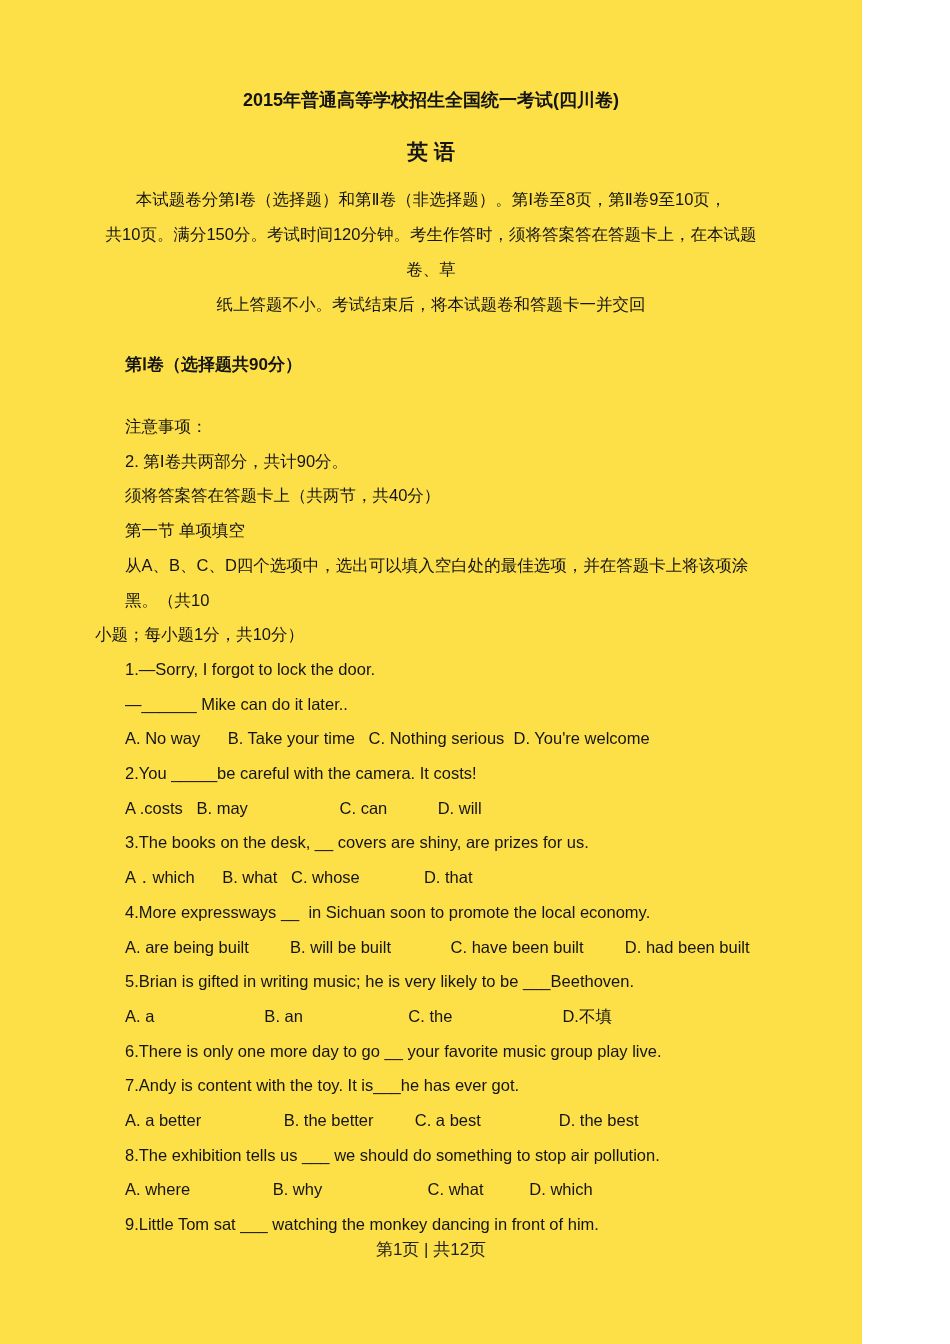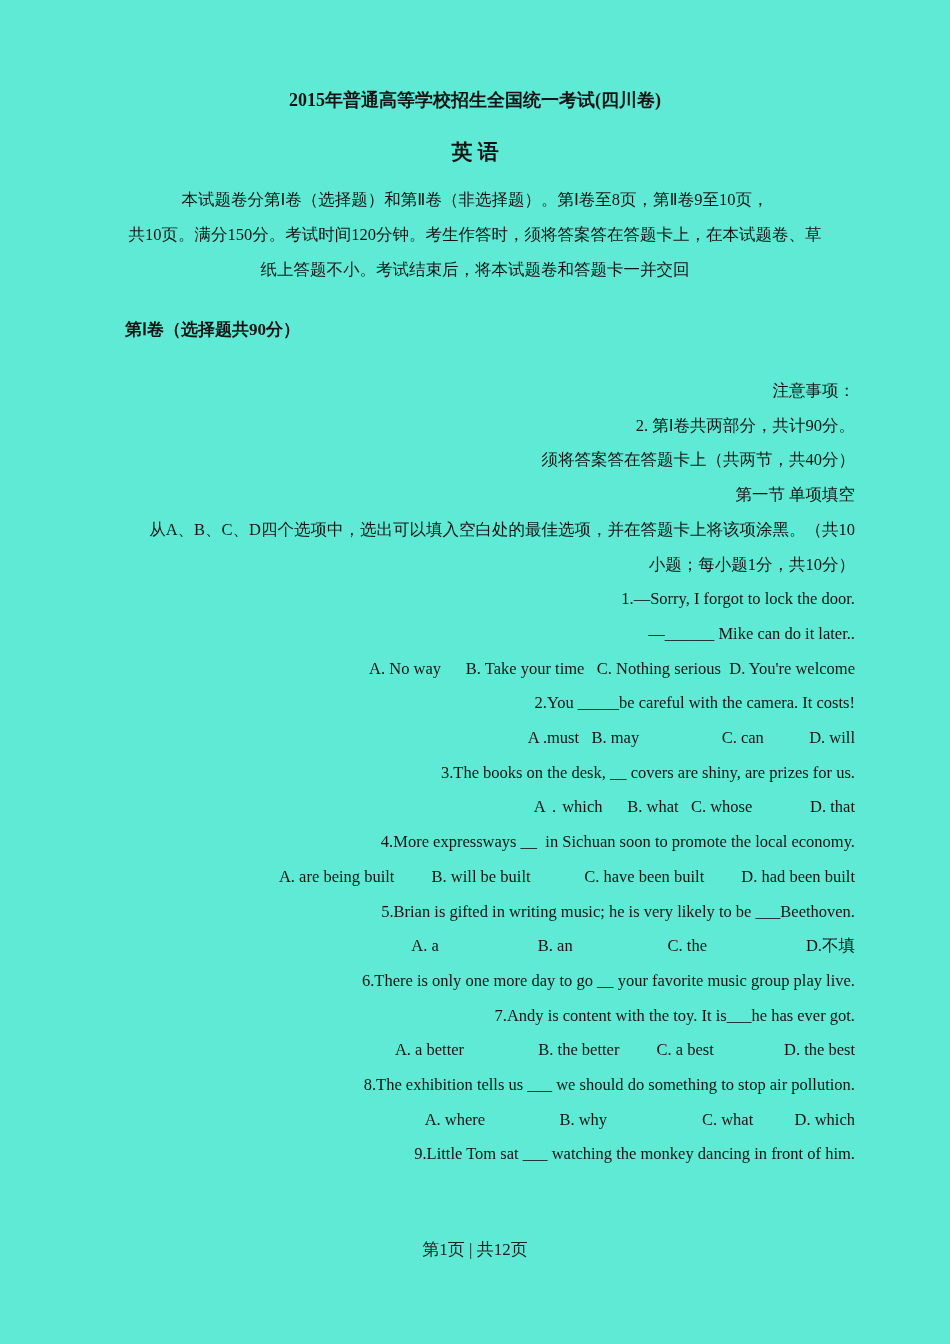--- a/index.html
+++ b/index.html
@@ -2,25 +2,25 @@
 <html><head>
 <meta charset="utf-8">
 <style>
   html, body {
     margin: 0;
     padding: 0;
     background: #ffffff;
   }
   .page {
     position: relative;
-    width: 950px;
+    width: 862px;
     height: 1344px;
-    background: #5eead4;
+    background: #fde047;
     color: #141414;
-    font-family: Liberation Serif, serif;
+    font-family: Liberation Sans, sans-serif;
     box-sizing: border-box;
     padding: 88px 95px 0 95px;
     overflow: hidden;
   }
   .title {
     text-align: center;
     font-weight: bold;
     font-size: 18px;
     line-height: 24px;
     white-space: pre-wrap;
@@ -45,21 +45,20 @@
   .section-heading {
     margin-top: 31px;
     padding-left: 30px;
     font-weight: bold;
     font-size: 17px;
     line-height: 24px;
     white-space: pre-wrap;
   }
   .body-lines {
     margin-top: 32px;
-    text-align: right;
   }
   .body-lines.questions {
     margin-top: 0;
   }
   .line {
     font-size: 16.5px;
     line-height: 34.7px;
     white-space: pre-wrap;
   }
   .indent {
@@ -105,21 +104,21 @@
       <div class="line indent">从A、B、C、D四个选项中，选出可以填入空白处的最佳选项，并在答题卡上将该项涂黑。（共10</div>
       <div class="line flush">小题；每小题1分，共10分）</div>
     </div>
 
   <div class="body-lines questions">
 
   <div class="line indent">1.—Sorry, I forgot to lock the door.</div>
       <div class="line indent">—______ Mike can do it later..</div>
       <div class="line indent">A. No way      B. Take your time   C. Nothing serious  D. You're welcome</div>
       <div class="line indent">2.You _____be careful with the camera. It costs!</div>
-      <div class="line indent">A .must   B. may                    C. can           D. will</div>
+      <div class="line indent">A .costs   B. may                    C. can           D. will</div>
       <div class="line indent">3.The books on the desk, __ covers are shiny, are prizes for us.</div>
       <div class="line indent">A．which      B. what   C. whose              D. that</div>
       <div class="line indent">4.More expressways __  in Sichuan soon to promote the local economy.</div>
       <div class="line indent">A. are being built         B. will be built             C. have been built         D. had been built</div>
       <div class="line indent">5.Brian is gifted in writing music; he is very likely to be ___Beethoven.</div>
       <div class="line indent">A. a                        B. an                       C. the                        D.不填</div>
       <div class="line indent">6.There is only one more day to go __ your favorite music group play live.</div>
       <div class="line indent">7.Andy is content with the toy. It is___he has ever got.</div>
       <div class="line indent">A. a better                  B. the better         C. a best                 D. the best</div>
       <div class="line indent">8.The exhibition tells us ___ we should do something to stop air pollution.</div>

